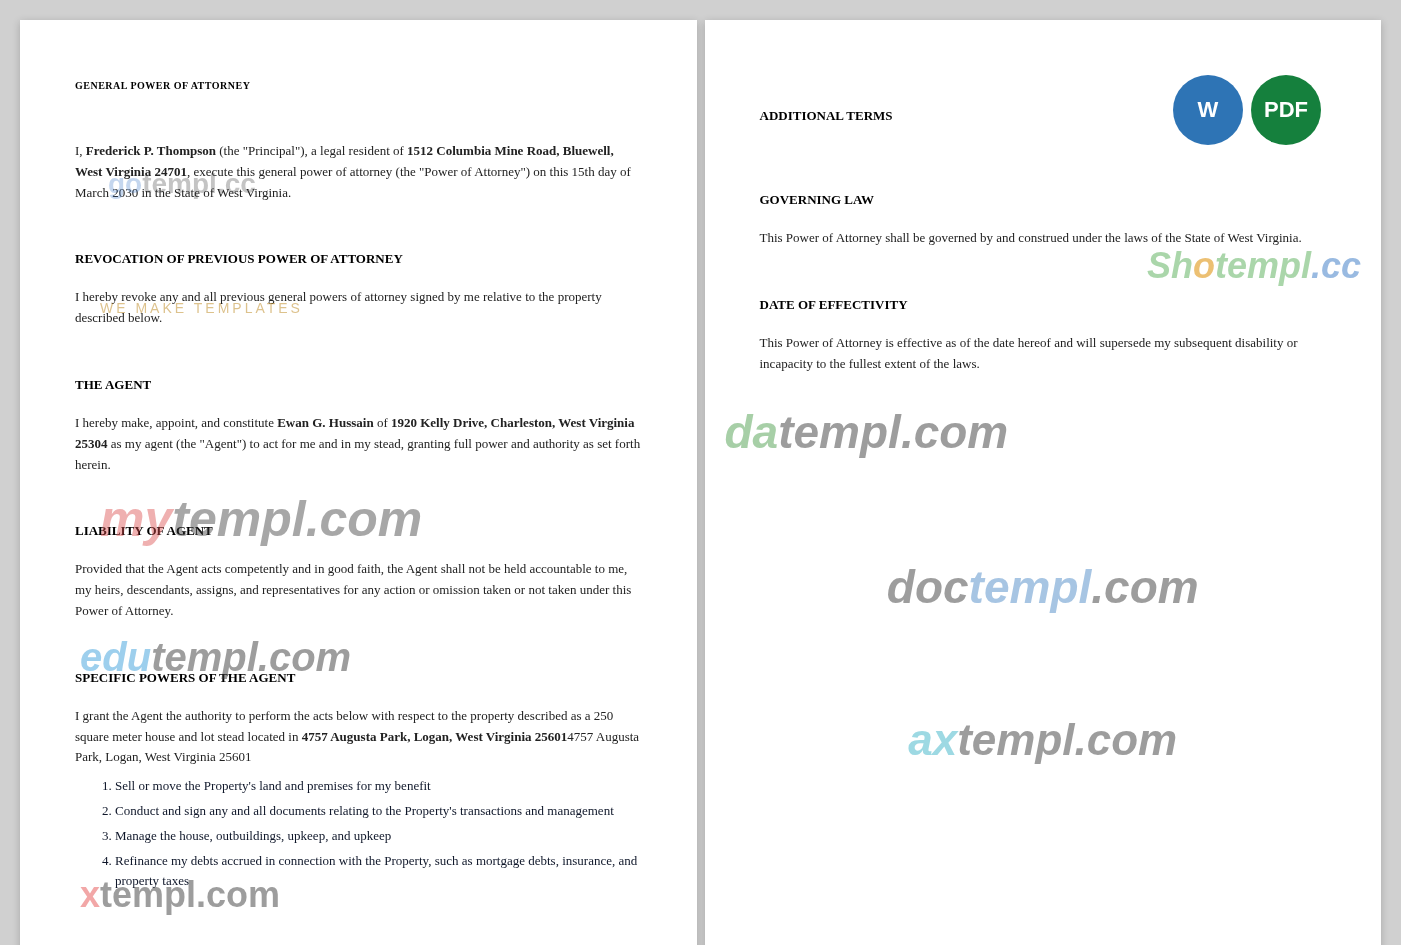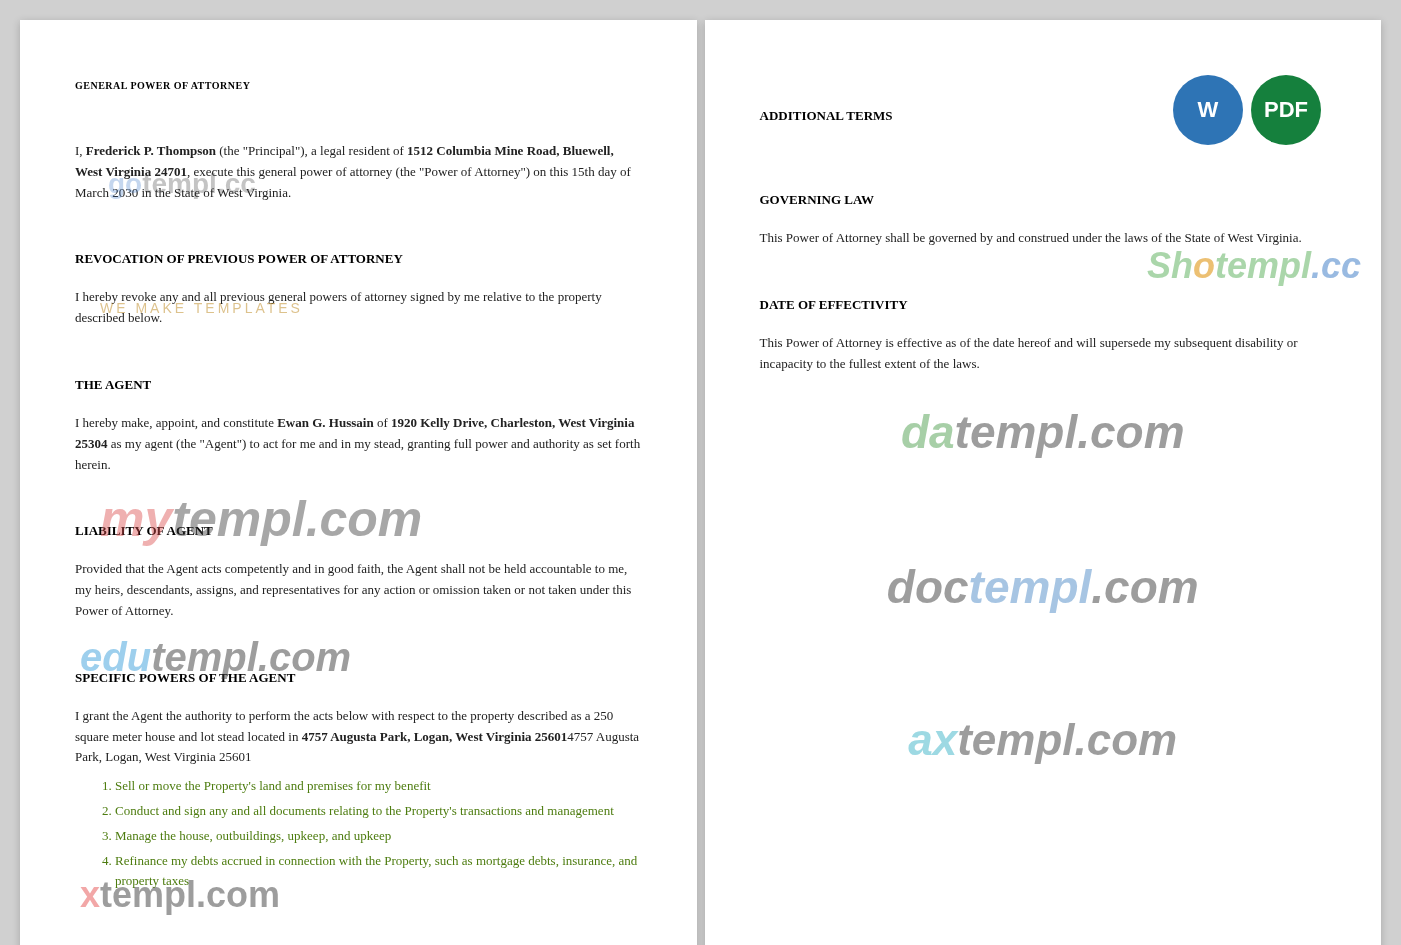--- a/index.html
+++ b/index.html
@@ -55,21 +55,21 @@
       color: #222;
     }
 
     .body-text strong {
       font-weight: bold;
     }
 
     .list-item {
       font-size: 13px;
       line-height: 1.6;
-      color: #4d7c0f;
+      color: #0f172a;
       margin-left: 20px;
       margin-top: 0;
     }
 
     ol {
       padding-left: 20px;
       margin-top: 8px;
     }
 
     ol li {
@@ -157,21 +157,21 @@
       font-style: italic;
     }
 
     .wm-datempl {
       top: 385px;
       left: 20px;
       font-size: 46px;
       font-family: Arial, sans-serif;
       font-weight: bold;
       right: 20px;
-      text-align: center;
+      text-align: left;
     }
 
     .wm-datempl .da {
       color: rgba(80,160,80,0.5);
       font-style: italic;
     }
 
     .wm-datempl .templ2 {
       color: rgba(60,60,60,0.5);
       font-style: italic;

